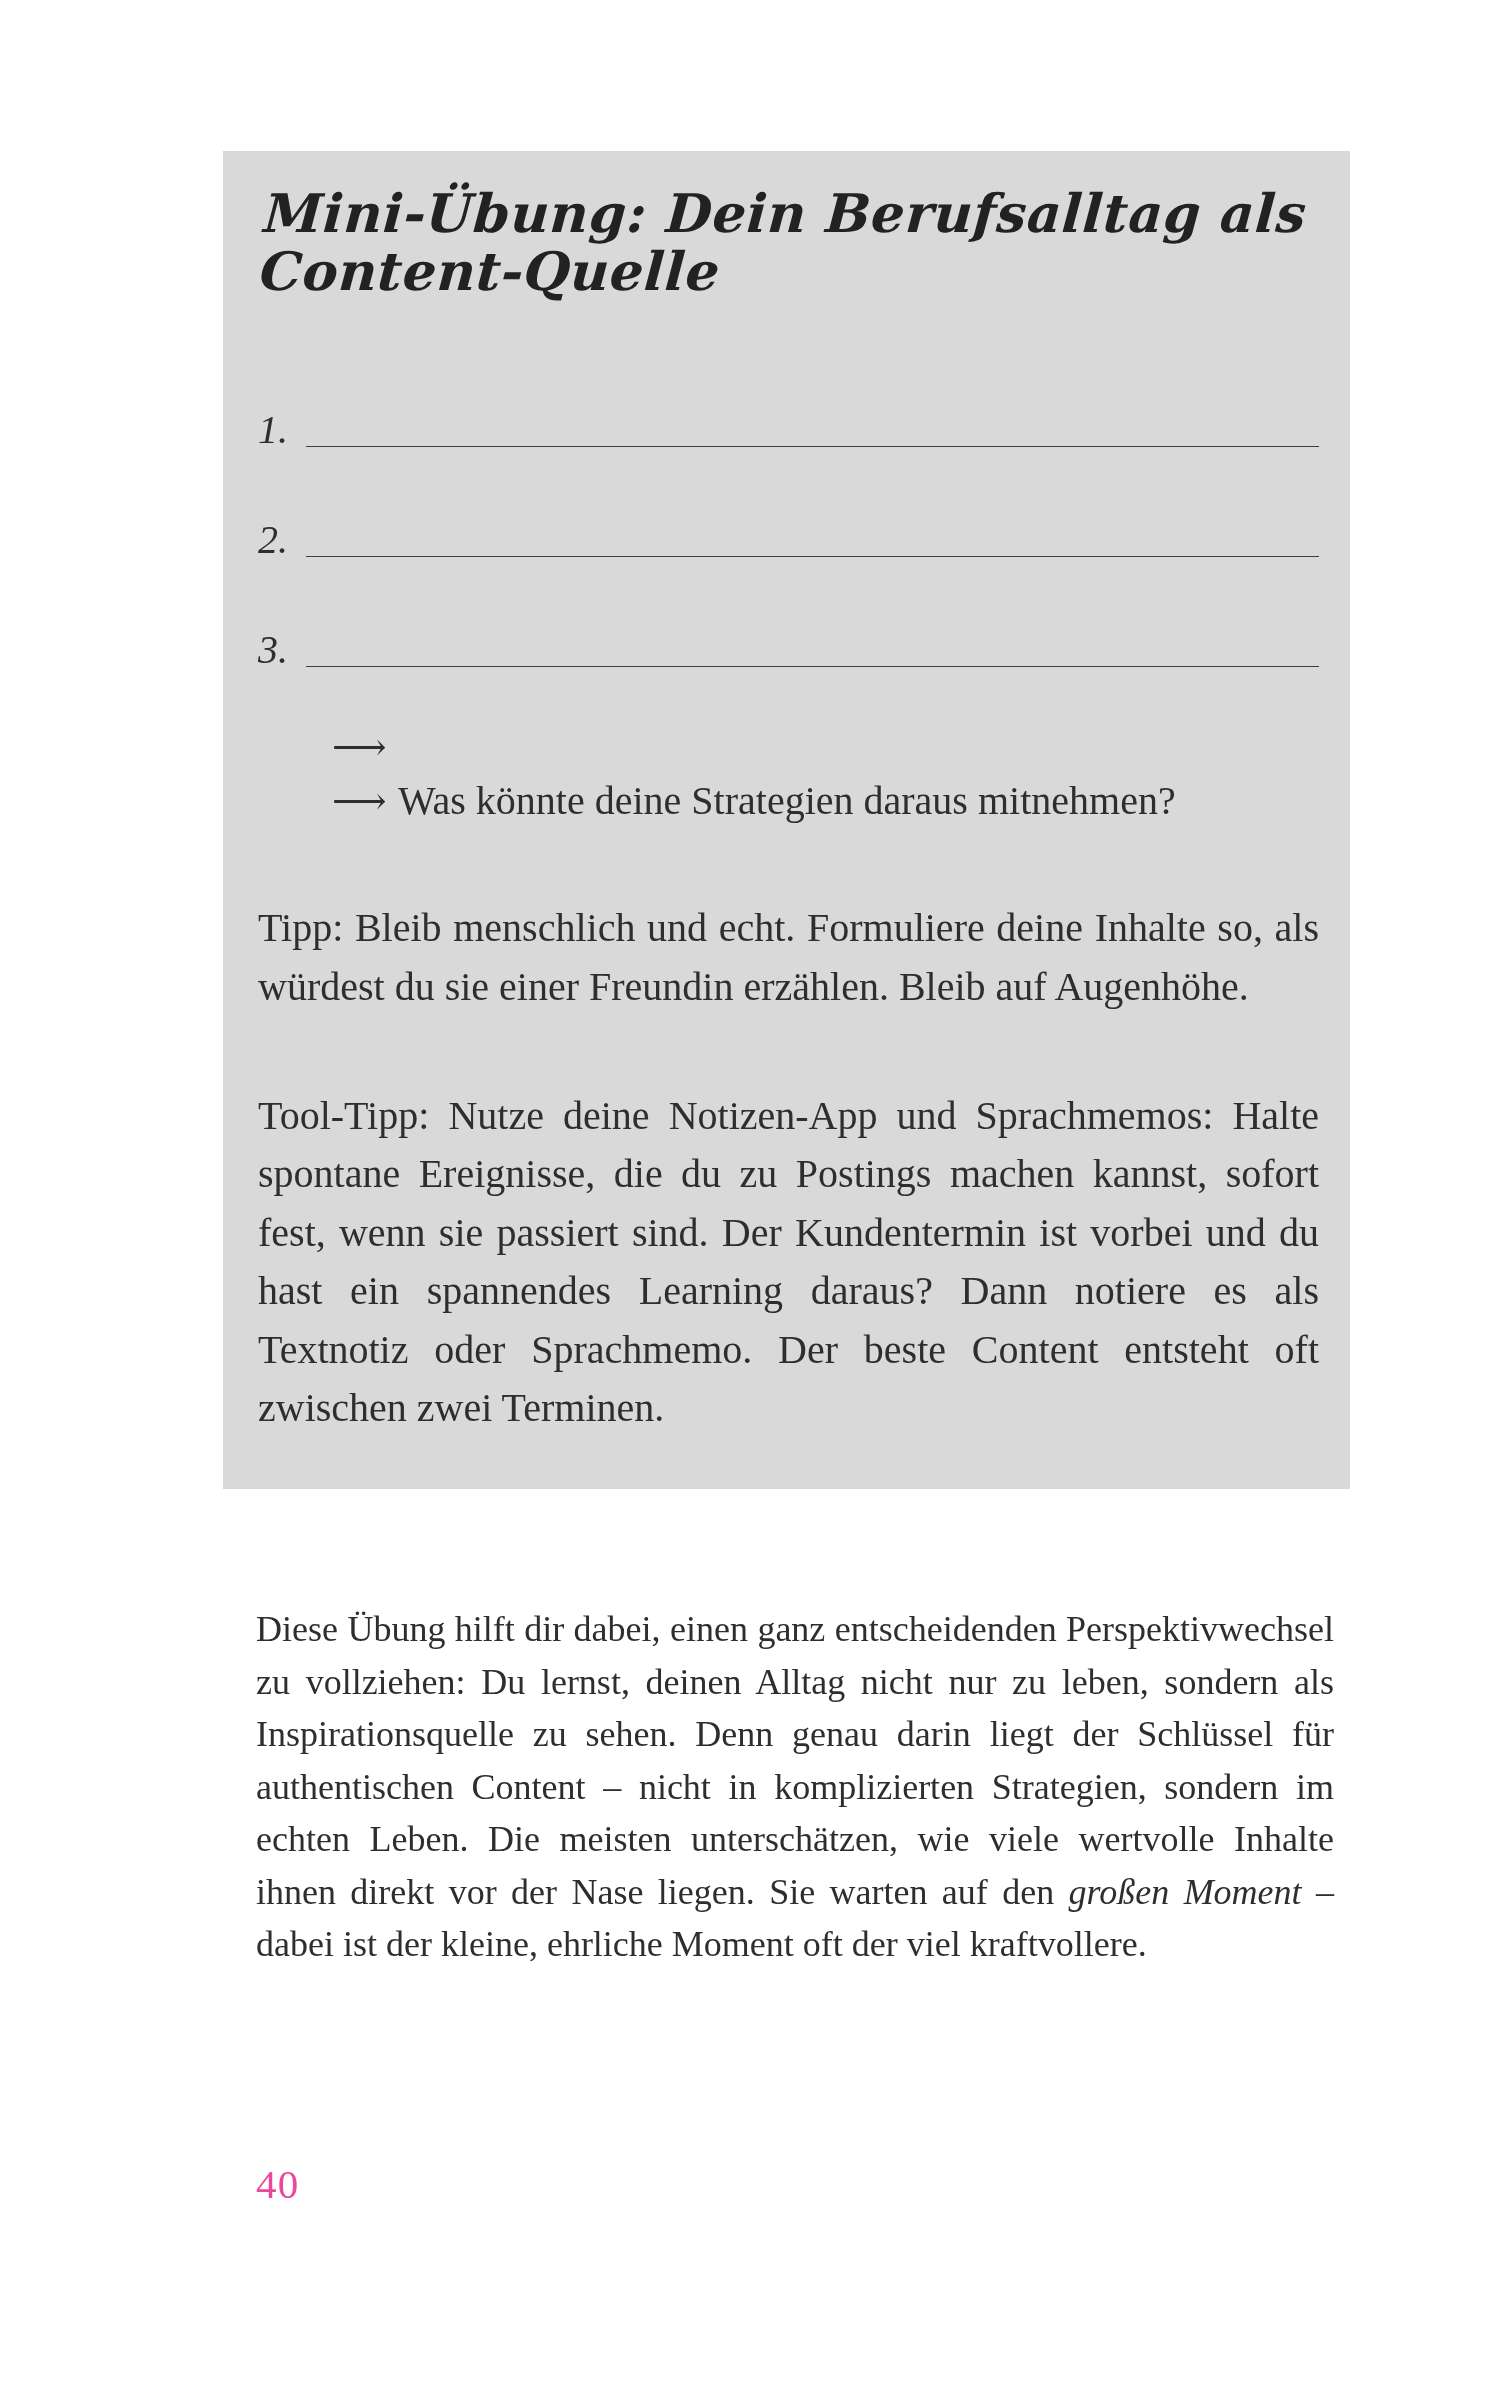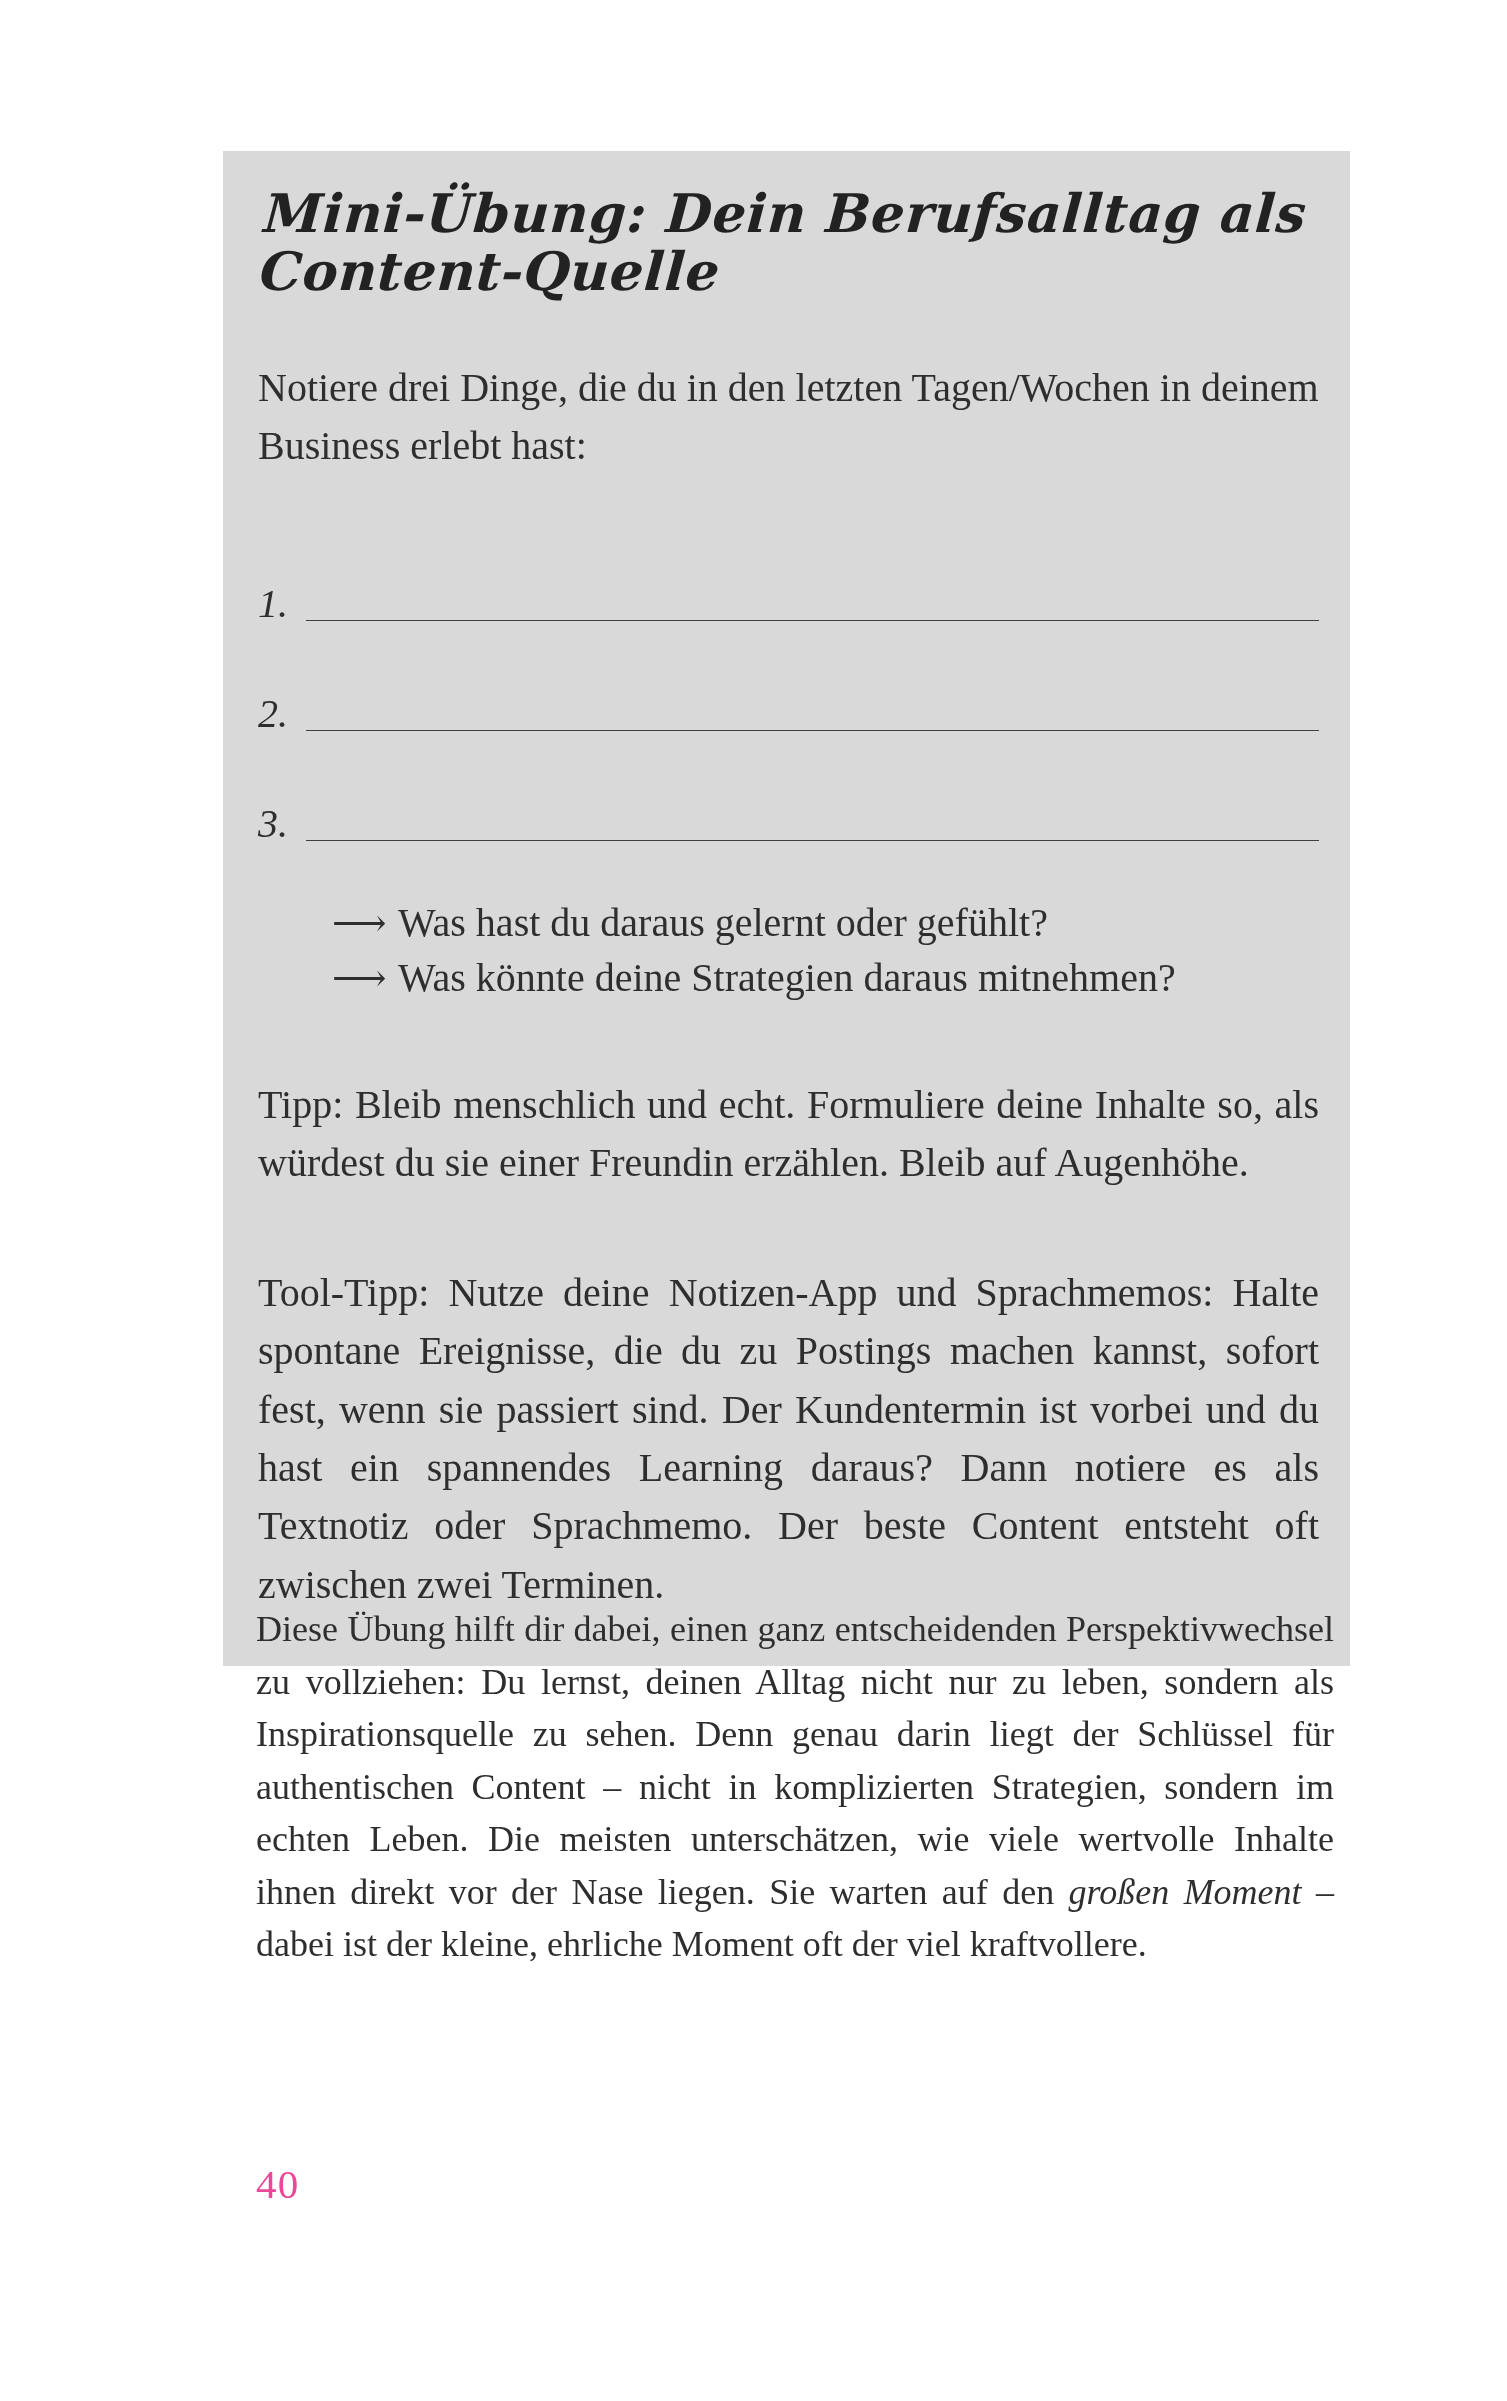--- a/index.html
+++ b/index.html
@@ -112,41 +112,39 @@
 </style>
 </head>
 <body>
 
 <div class="page">
 
   <div class="exercise-box">
 
     <h2 class="box-title">Mini-Übung: Dein Berufsalltag als Content-Quelle</h2>
 
-    <p class="box-intro">Notiere drei Dinge, die du in den letzten Tagen/Wochen in deinem Business erlebt hast:</p>
 
     <div class="answer-lines">
       <div class="answer-row">
         <span class="num">1.</span>
         <span class="rule"></span>
       </div>
       <div class="answer-row">
         <span class="num">2.</span>
         <span class="rule"></span>
       </div>
       <div class="answer-row">
         <span class="num">3.</span>
         <span class="rule"></span>
       </div>
     </div>
 
     <div class="arrow-list">
       <div class="arrow-row">
         <span class="arrow">⟶</span>
-        <span class="arrow-text">Was hast du daraus gelernt oder gefühlt?</span>
       </div>
       <div class="arrow-row">
         <span class="arrow">⟶</span>
         <span class="arrow-text">Was könnte deine Strategien daraus mitnehmen?</span>
       </div>
     </div>
 
     <p class="box-para">Tipp: Bleib menschlich und echt. Formuliere deine Inhalte so, als würdest du sie einer Freundin erzählen. Bleib auf Augenhöhe.</p>
 
     <p class="box-para">Tool-Tipp: Nutze deine Notizen-App und Sprachmemos: Halte spontane Ereignisse, die du zu Postings machen kannst, sofort fest, wenn sie passiert sind. Der Kundentermin ist vorbei und du hast ein spannendes Learning daraus? Dann notiere es als Textnotiz oder Sprachmemo. Der beste Content entsteht oft zwischen zwei Terminen.</p>

